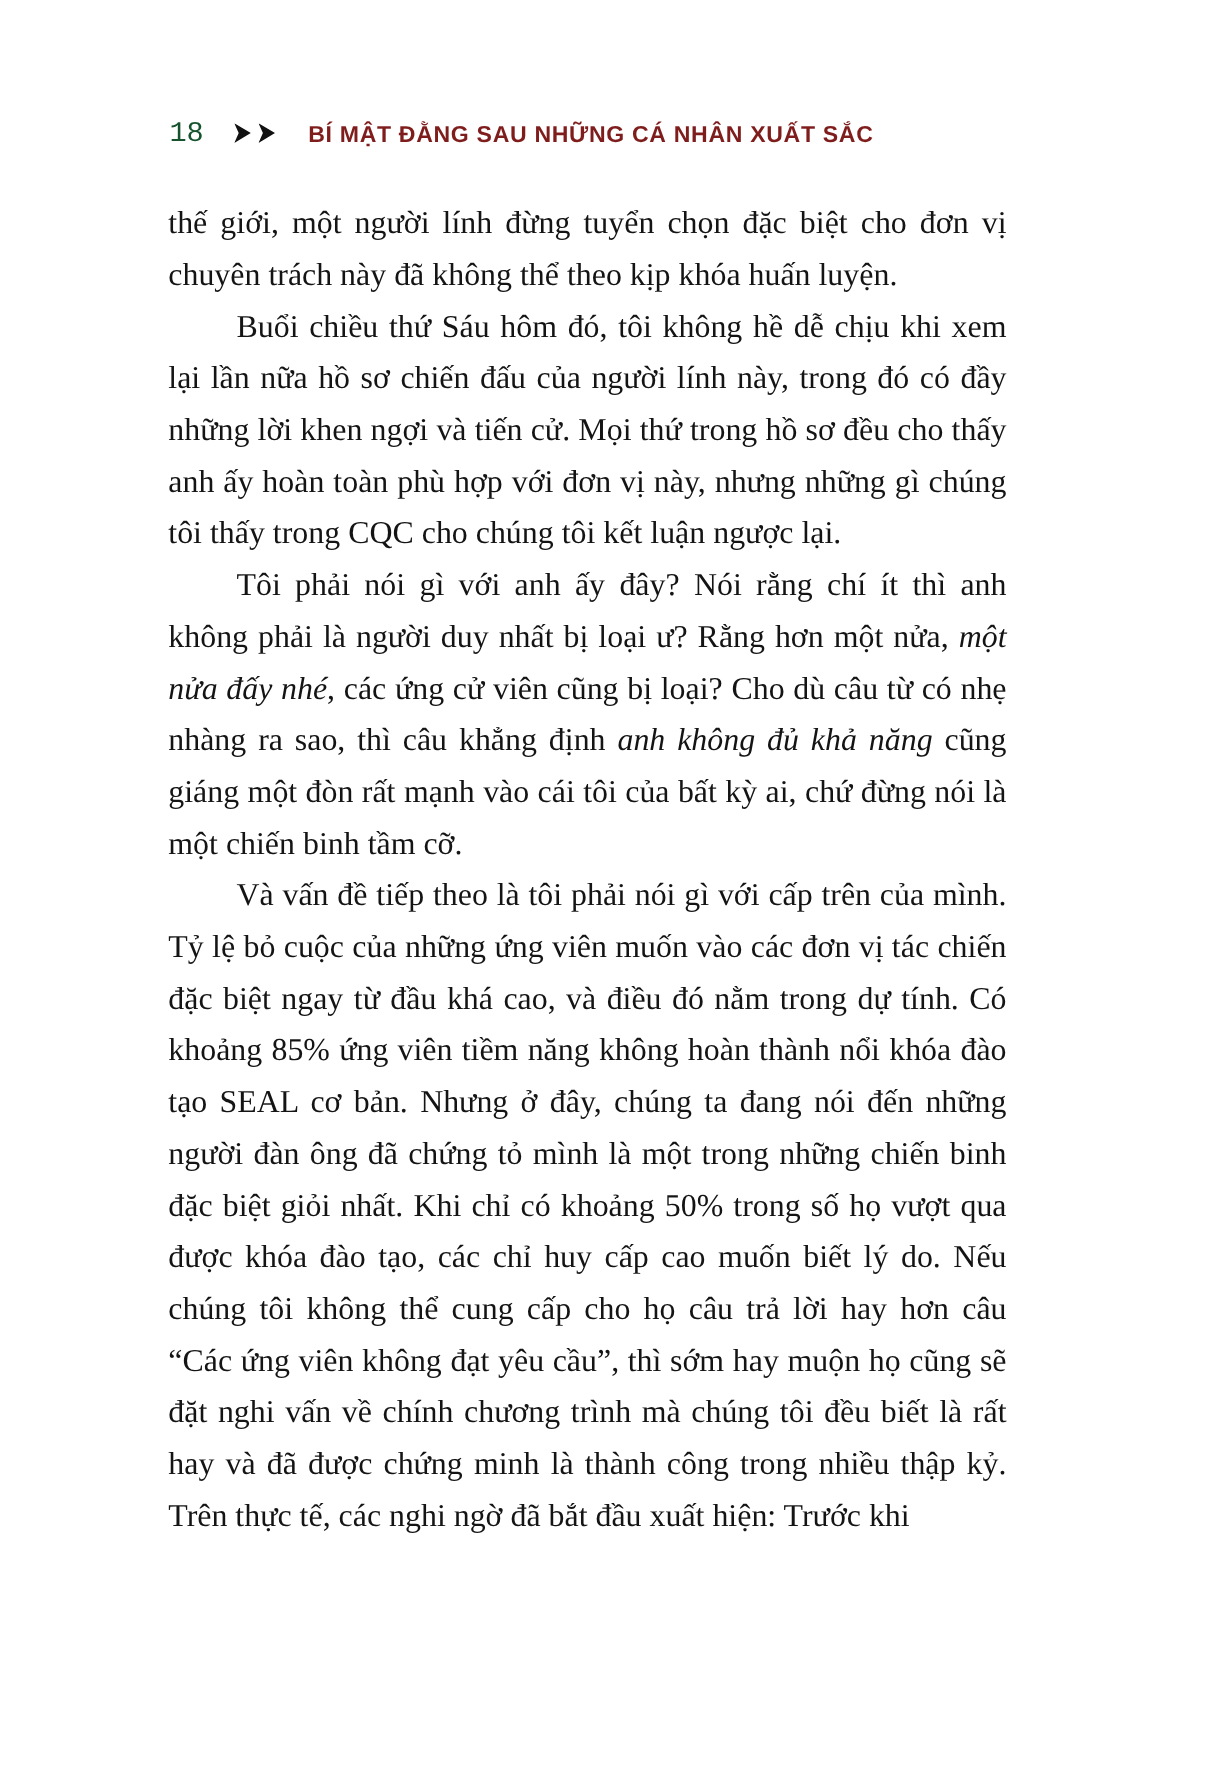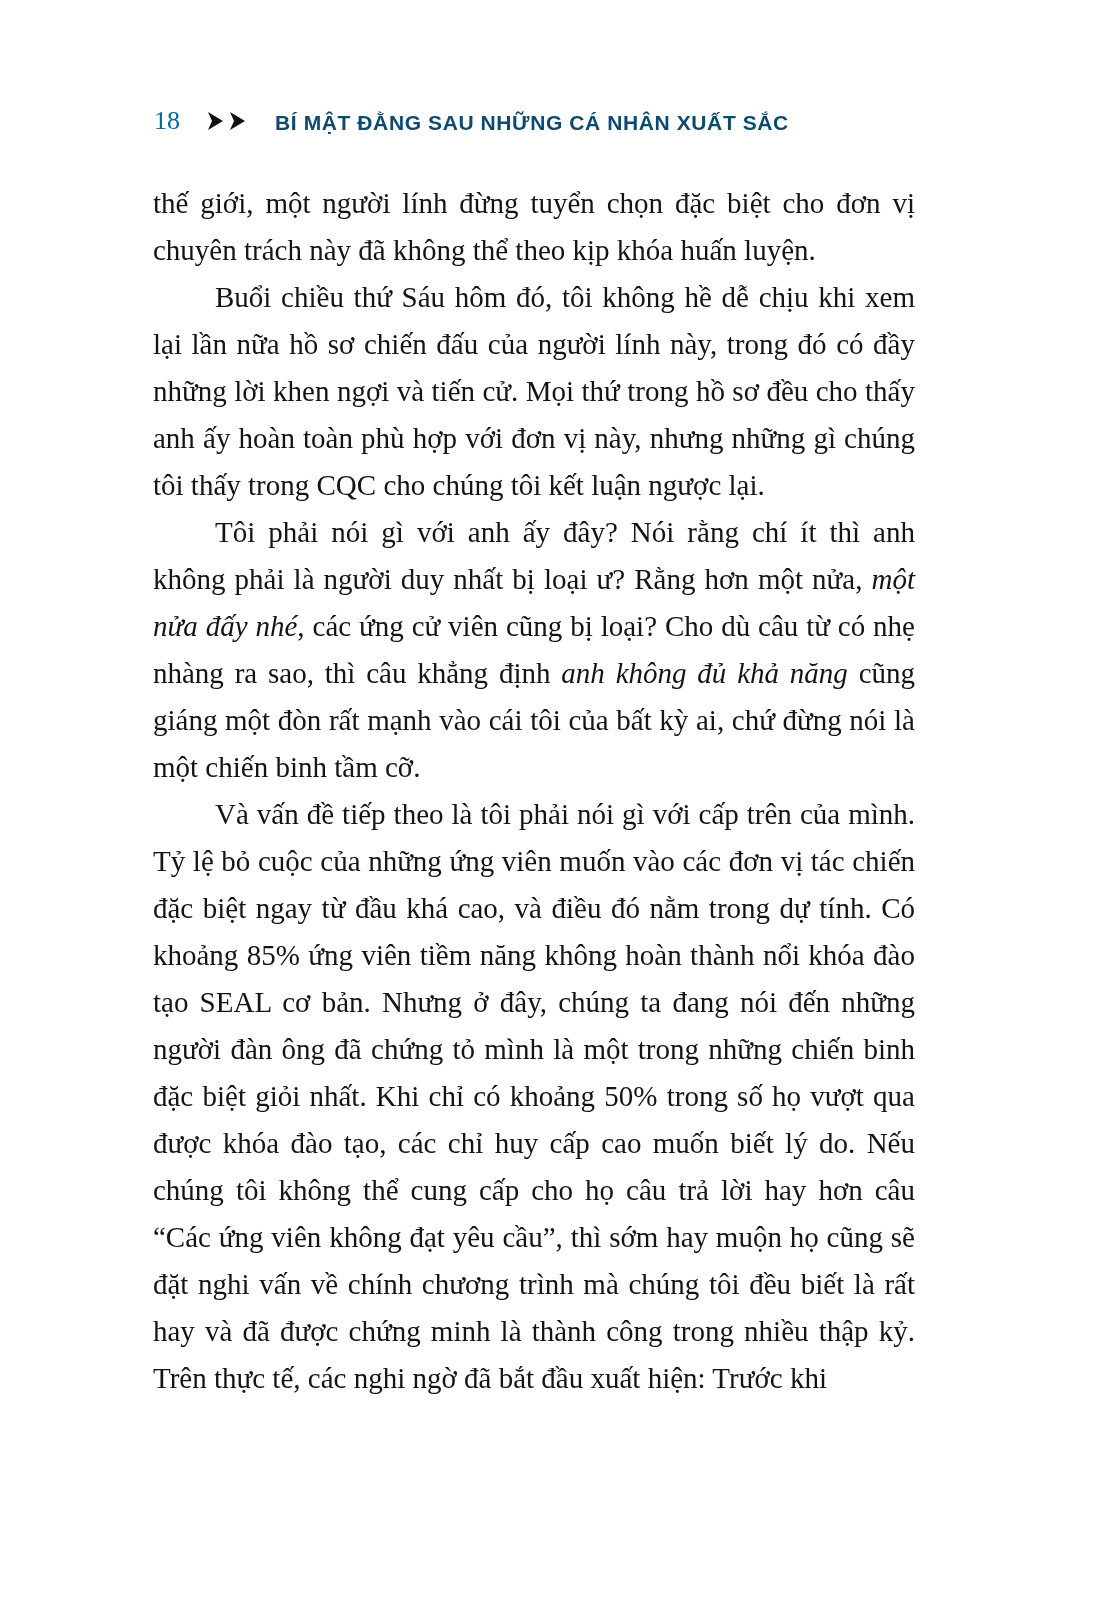--- a/index.html
+++ b/index.html
@@ -15,37 +15,37 @@
   .running-head {
     position: absolute;
     top: 108px;
     left: 154px;
     right: 150px;
     display: flex;
     align-items: center;
     gap: 28px;
   }
   .page-num {
-    font-family: Liberation Serif, serif;
+    font-family: Liberation Mono, monospace;
     font-size: 26px;
-    color: #0369a1;
+    color: #14532d;
     line-height: 1;
   }
   .arrow-icon {
     display: inline-flex;
     align-items: center;
     gap: 5px;
     flex: 0 0 auto;
   }
   .running-title {
     font-family: "Liberation Sans", "DejaVu Sans", sans-serif;
     font-weight: 700;
     font-size: 21px;
     letter-spacing: 0.6px;
-    color: #0c4a6e;
+    color: #7f1d1d;
     white-space: nowrap;
     line-height: 1;
     padding-top: 2px;
   }
   .body-text {
     position: absolute;
     top: 180px;
     left: 153px;
     width: 762px;
     font-family: "Liberation Serif", "DejaVu Serif", serif;

